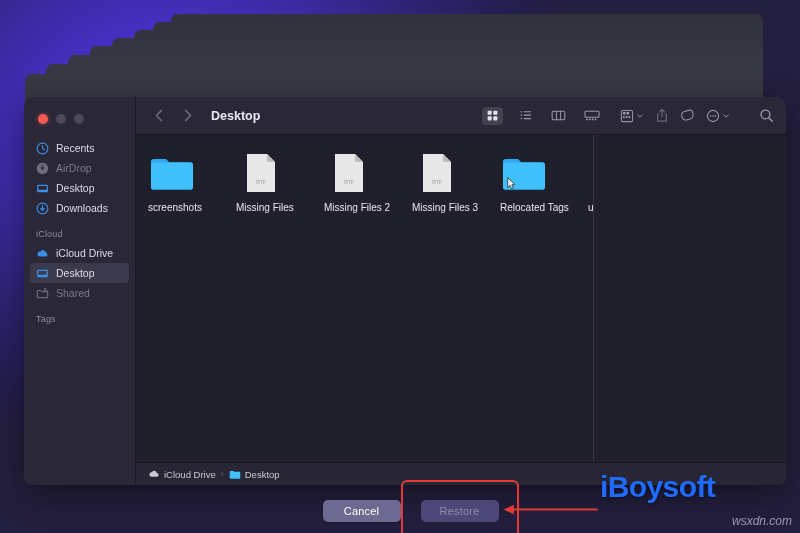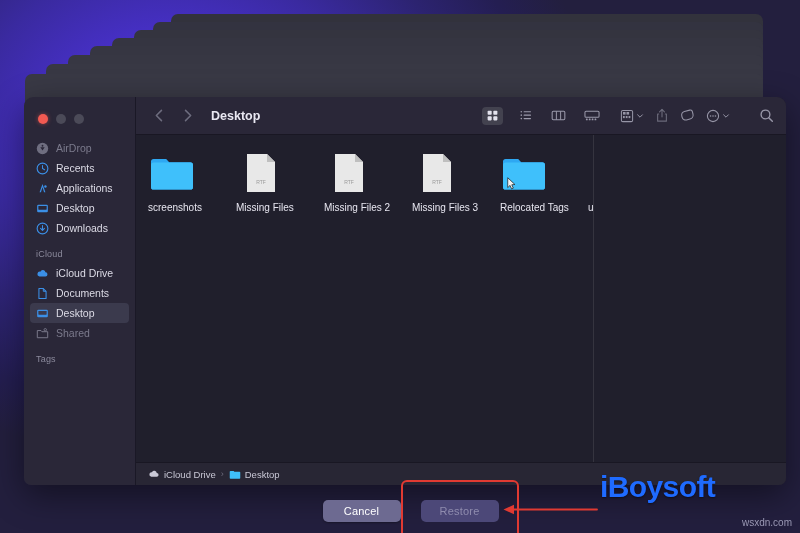--- a/index.html
+++ b/index.html
@@ -189,21 +189,21 @@
   
   #iboysoft {
     position: absolute; left: 600px; top: 470px;
     font-size: 30px; font-weight: bold; 
     color: #1f6bff;
     letter-spacing: -0.6px;
     text-shadow: 0 1px 2px rgba(0,0,0,0.45);
   }
   #wsxdn {
     position: absolute; right: 8px; bottom: 5px;
-    font-size: 10px; color: #9a98b4;
+    font-size: 12px; color: #9a98b4; font-style: italic;
   }
 </style>
 </head>
 <body>
 
 <div id="root">
 
   <div class="stack-layer" style="left:171px;top:14px;width:592px;height:92px;background:#32323c;"></div>
   <div class="stack-layer" style="left:153px;top:22px;width:610px;height:86px;background:#333340;"></div>
   <div class="stack-layer" style="left:134px;top:30px;width:629px;height:78px;background:#34343f;"></div>
@@ -217,44 +217,37 @@
     <div class="win-body">
 
       <div id="sidebar">
         <div class="traffic">
           <div class="light red"></div>
           <div class="light dim"></div>
           <div class="light dim"></div>
         </div>
 
 
+        <div class="sb-item">
+          <svg class="sb-ico" viewBox="0 0 16 16">
+            <circle cx="8" cy="8" r="6.6" fill="none" stroke="#3b8fe6" stroke-width="1.4"></circle>
+            <path d="M8 4.3 V8 l2.6 1.6" fill="none" stroke="#3b8fe6" stroke-width="1.3" stroke-linecap="round"></path>
+          </svg>
+          <span>Recents</span>
+        </div>
+
         <div class="sb-item muted">
           <svg class="sb-ico" viewBox="0 0 16 16">
             <circle cx="8" cy="8" r="7" fill="#6f6e80"></circle>
             <path d="M8 10.5 L5.3 6.6 h5.4 Z" fill="#2a2738"></path>
             <circle cx="8" cy="4.6" r="1.1" fill="#2a2738"></circle>
           </svg>
           <span>AirDrop</span>
         </div>
 
-        <div class="sb-item">
-          <svg class="sb-ico" viewBox="0 0 16 16">
-            <circle cx="8" cy="8" r="6.6" fill="none" stroke="#3b8fe6" stroke-width="1.4"></circle>
-            <path d="M8 4.3 V8 l2.6 1.6" fill="none" stroke="#3b8fe6" stroke-width="1.3" stroke-linecap="round"></path>
-          </svg>
-          <span>Recents</span>
-        </div>
-
-        <div class="sb-item">
-          <svg class="sb-ico" viewBox="0 0 16 16">
-            <path d="M8 2.6 L11.6 12.5 H9.9 L8 6.6 L6.1 12.5 H4.4 Z" fill="#3b8fe6"></path>
-            <circle cx="11.6" cy="5.5" r="1.5" fill="#3b8fe6"></circle>
-          </svg>
-          <span>Applications</span>
-        </div>
 
         <div class="sb-item">
           <svg class="sb-ico" viewBox="0 0 16 16">
             <rect x="1.4" y="3.4" width="13.2" height="9.2" rx="1.6" fill="#3b8fe6"></rect>
             <rect x="2.9" y="5" width="10.2" height="4.6" rx="0.6" fill="#2a2738"></rect>
           </svg>
           <span>Desktop</span>
         </div>
 
         <div class="sb-item">
@@ -267,27 +260,20 @@
 
         <div class="sb-section" style="padding-top:11px;">iCloud</div>
 
         <div class="sb-item">
           <svg class="sb-ico" viewBox="0 0 16 16">
             <path d="M4.3 11.6 h7.2 a2.5 2.5 0 0 0 0.2 -5 a3.4 3.4 0 0 0 -6.4 -0.9 a2.6 2.6 0 0 0 -1 5.9 Z" fill="#3b8fe6"></path>
           </svg>
           <span>iCloud Drive</span>
         </div>
 
-        <div class="sb-item">
-          <svg class="sb-ico" viewBox="0 0 16 16">
-            <path d="M3.6 1.9 h5.4 l3.4 3.4 v8.8 h-8.8 Z" fill="none" stroke="#3b8fe6" stroke-width="1.3" stroke-linejoin="round"></path>
-            <path d="M9 1.9 v3.4 h3.4" fill="none" stroke="#3b8fe6" stroke-width="1.2"></path>
-          </svg>
-          <span>Documents</span>
-        </div>
 
         <div class="sb-item selected">
           <svg class="sb-ico" viewBox="0 0 16 16">
             <rect x="1.4" y="3.4" width="13.2" height="9.2" rx="1.6" fill="#3b8fe6"></rect>
             <rect x="2.9" y="5" width="10.2" height="4.6" rx="0.6" fill="#3b3a4d"></rect>
           </svg>
           <span>Desktop</span>
         </div>
 
         <div class="sb-item muted">

